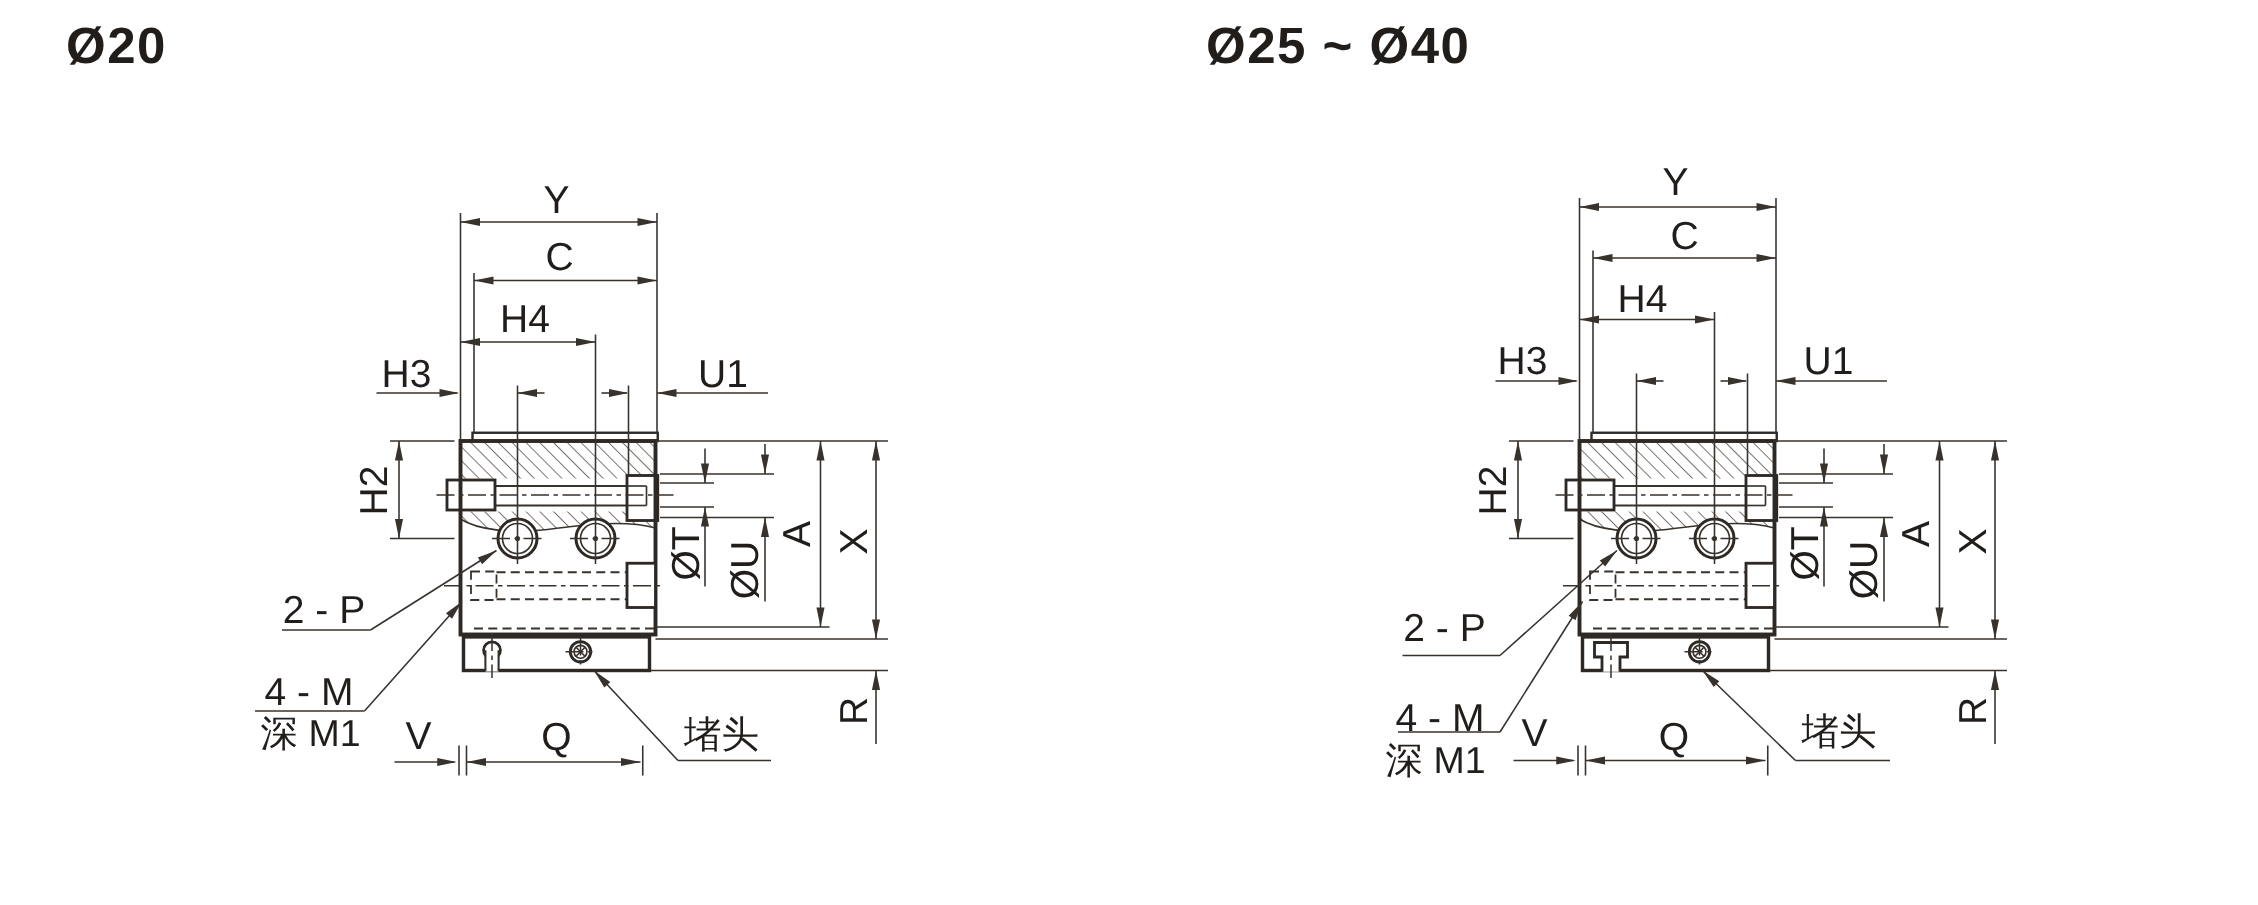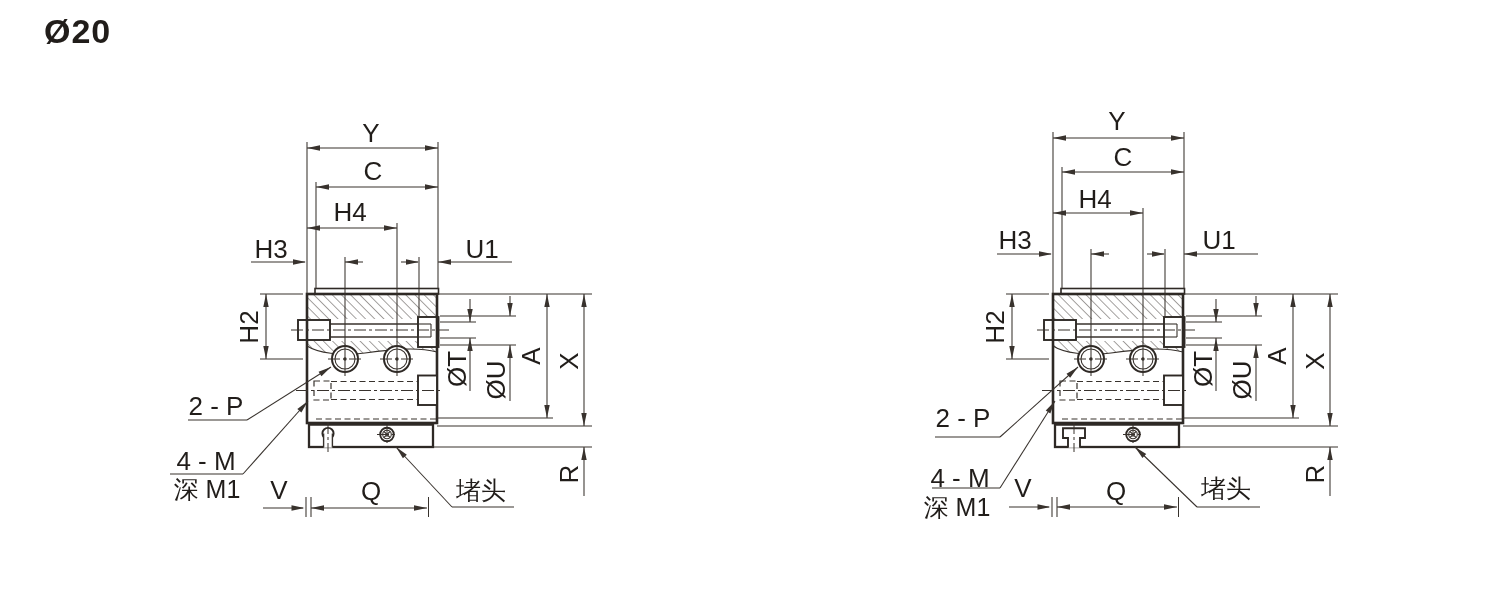--- a/index.html
+++ b/index.html
@@ -25,20 +25,21 @@
   .bi{stroke:#38322d;stroke-width:1.1;fill:none}
   .dot{fill:#38322d;stroke:none}
   text.dim{font:26px "Liberation Sans",sans-serif;fill:#211d1a}
   text.cjk{font:25px "Liberation Sans",sans-serif;fill:#211d1a}
 </style>
 </head>
 <body>
 
 <div id="canvas">
   <div class="title" id="title-left">Ø20</div>
+  <div class="title" id="title-right">Ø25 ~ Ø40</div>
   <svg id="drawing-svg" width="1505" height="603" viewBox="0 0 1505 603">
       <defs>
         <pattern id="hatch" width="6.5" height="6.5" patternUnits="userSpaceOnUse" patternTransform="rotate(-45)">
           <line x1="0" y1="0" x2="0" y2="6.5" stroke="#38322d" stroke-width="0.9"></line>
         </pattern>
       </defs>
       <g>
         <rect x="307" y="295" width="130" height="24" class="hf"></rect>
         <path class="hf" d="M307,341 H437 V352 C418,347 395,349 365,353 C340,356 318,353 307,346 Z"></path>
         <path class="tl" d="M437,352 C418,347 395,349 365,353 C340,356 318,353 307,346"></path>

